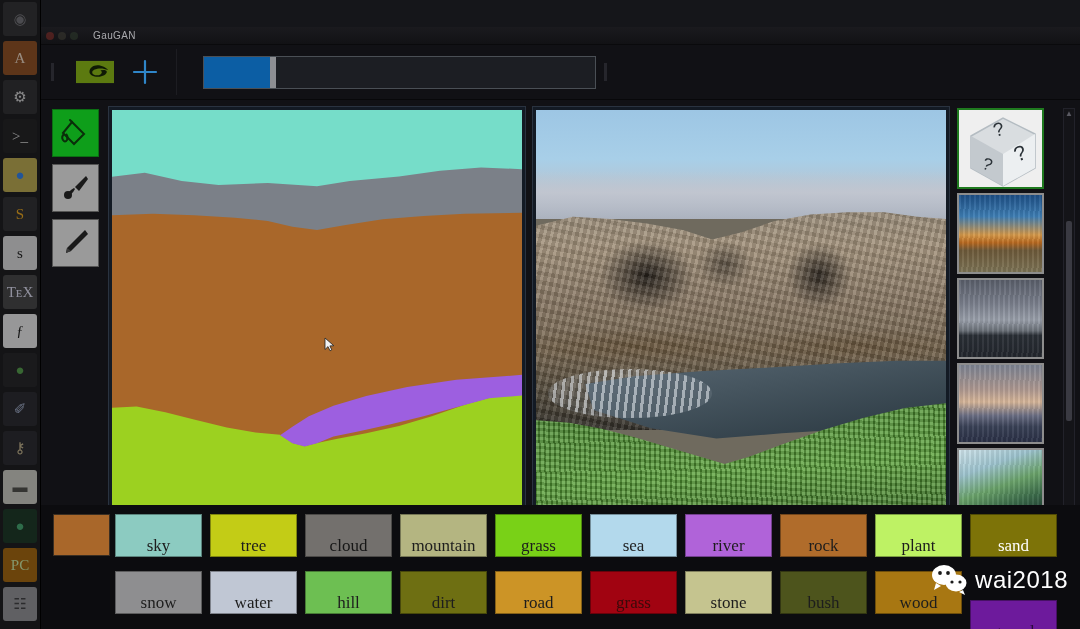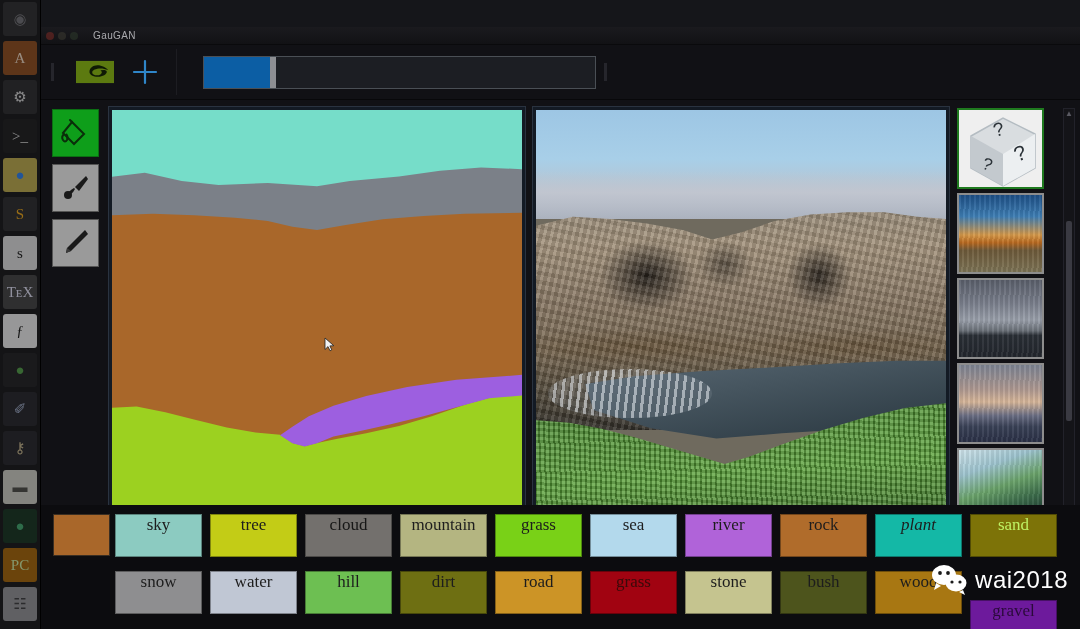--- a/index.html
+++ b/index.html
@@ -273,21 +273,21 @@
     border: 1px solid #3a2e22;
   }
   .label-row {
     position: absolute; left: 74px;
     display: flex; gap: 8px;
   }
   #row1 { top: 9px; }
   #row2 { top: 66px; }
   .label-btn {
     width: 87px; height: 43px;
-    display: flex; align-items: flex-start; justify-content: center;
+    display: flex; align-items: flex-end; justify-content: center;
     font-family: "Liberation Serif", serif;
     font-size: 17px;
     color: #1b1b1b;
     border: 1px solid rgba(0,0,0,.35);
     cursor: pointer;
     white-space: nowrap;
   }
   
   #watermark {
     position: absolute; right: 12px; top: 58px;
@@ -453,24 +453,24 @@
           </div>
           <div class="label-btn" style="background: rgb(179, 217, 236); color: rgb(29, 29, 29);">
             <span>sea</span>
           </div>
           <div class="label-btn" style="background: rgb(176, 99, 217); color: rgb(29, 29, 29);">
             <span>river</span>
           </div>
           <div class="label-btn" style="background: rgb(176, 108, 43); color: rgb(29, 29, 29);">
             <span>rock</span>
           </div>
-          <div class="label-btn" style="background: #14b8a6; color: rgb(29, 29, 29); font-style: italic;">
+          <div class="label-btn" style="background: #bef264; color: rgb(29, 29, 29);">
             <span>plant</span>
           </div>
-          <div class="label-btn" style="background: rgb(125, 115, 8); color: #bef264; font-family: Liberation Serif, serif;">
+          <div class="label-btn" style="background: rgb(125, 115, 8); color: #ffffff; font-family: Liberation Serif, serif;">
             <span>sand</span>
           </div>
         </div>
       <div class="label-row" id="row2">
           <div class="label-btn" style="background: rgb(142, 142, 144); color: rgb(29, 29, 29);">
             <span>snow</span>
           </div>
           <div class="label-btn" style="background: rgb(192, 199, 212); color: rgb(29, 29, 29);">
             <span>water</span>
           </div>

